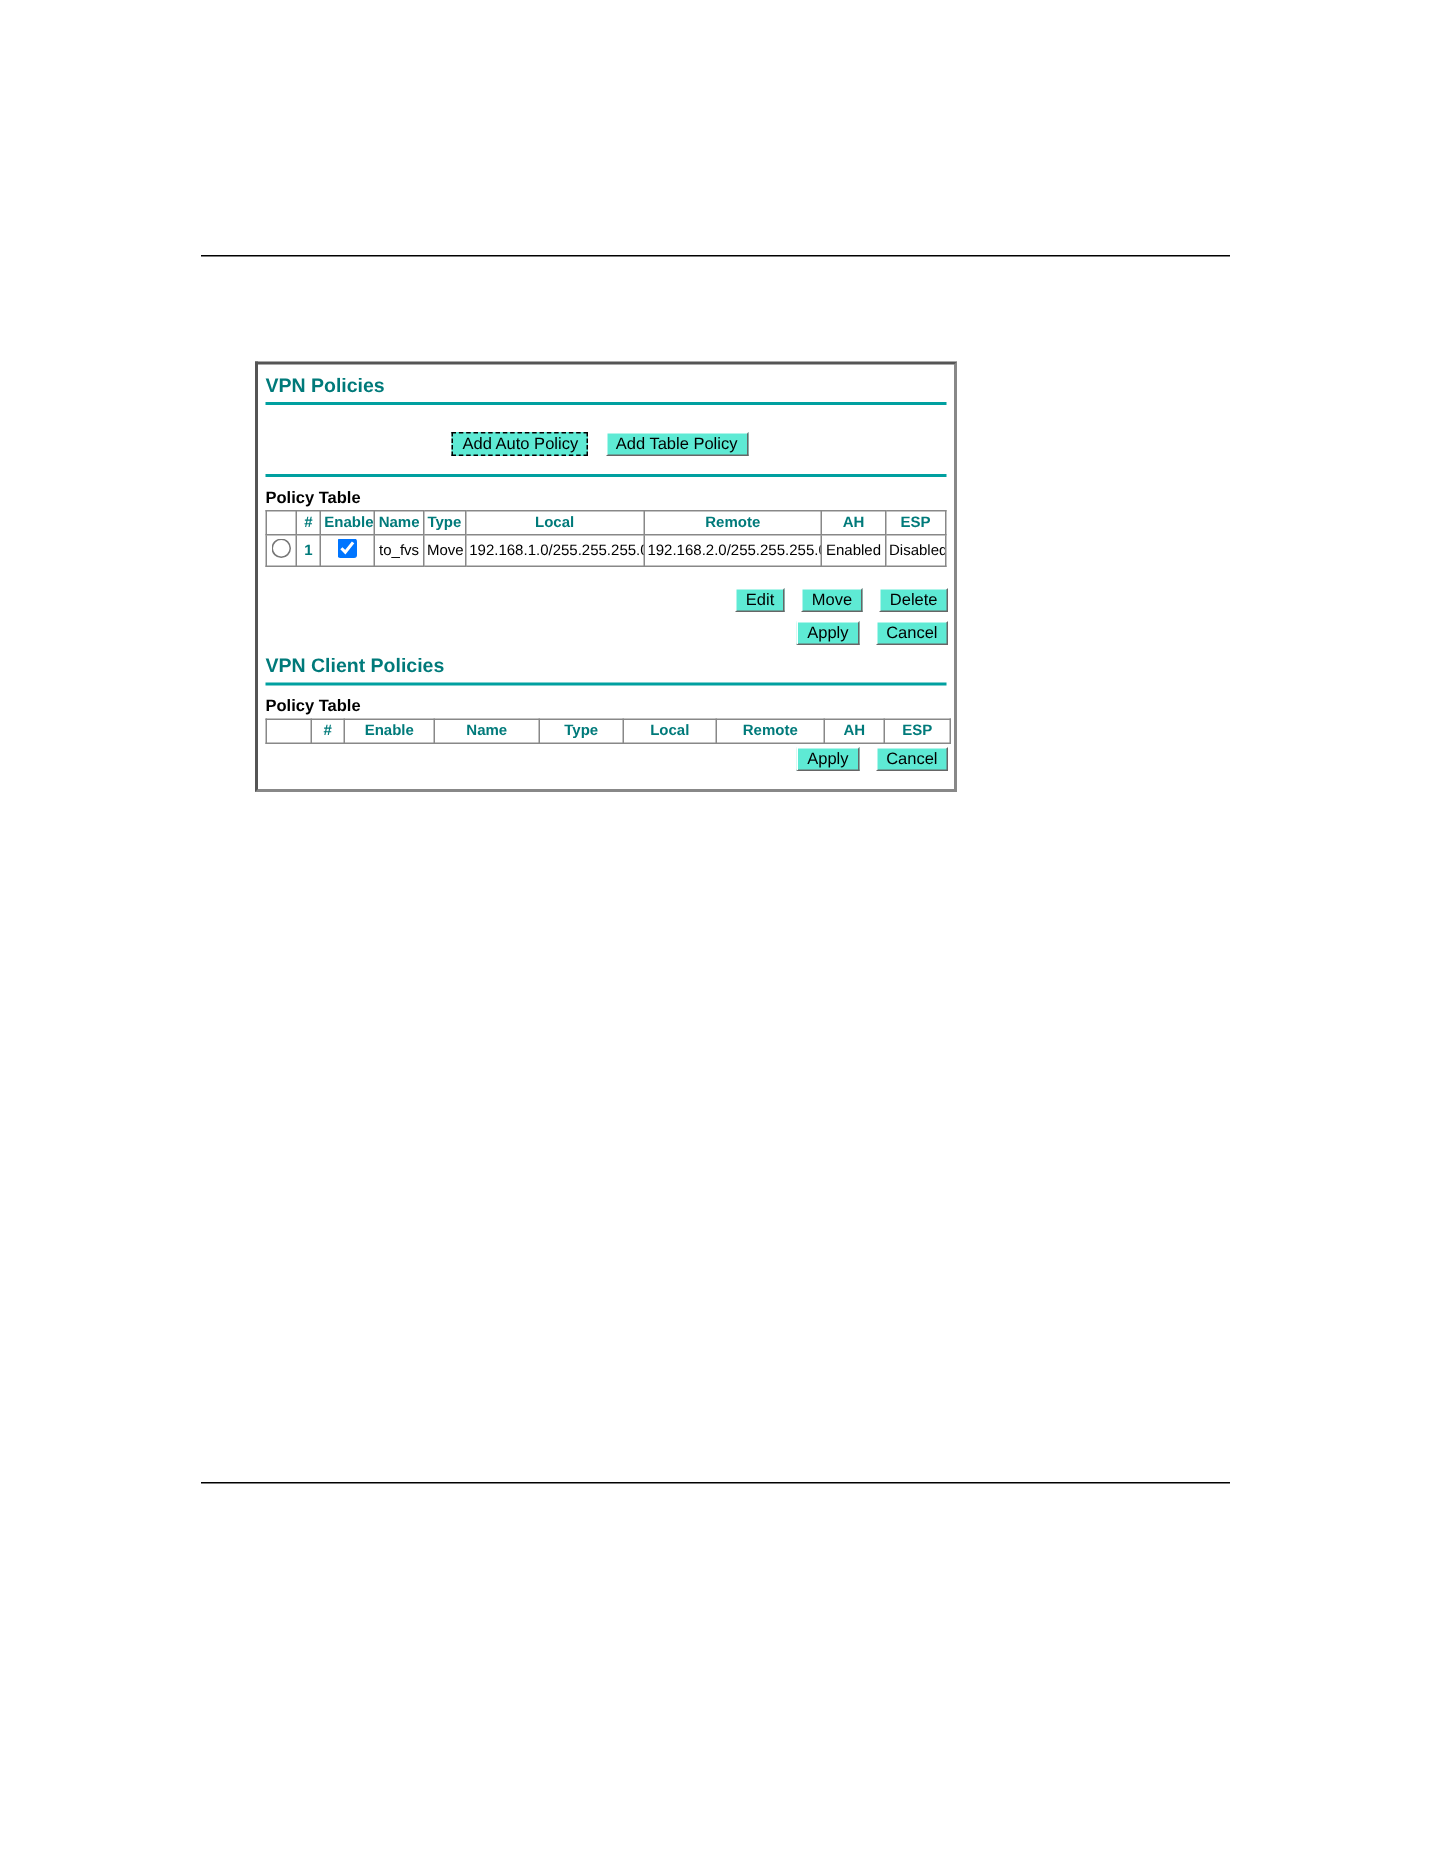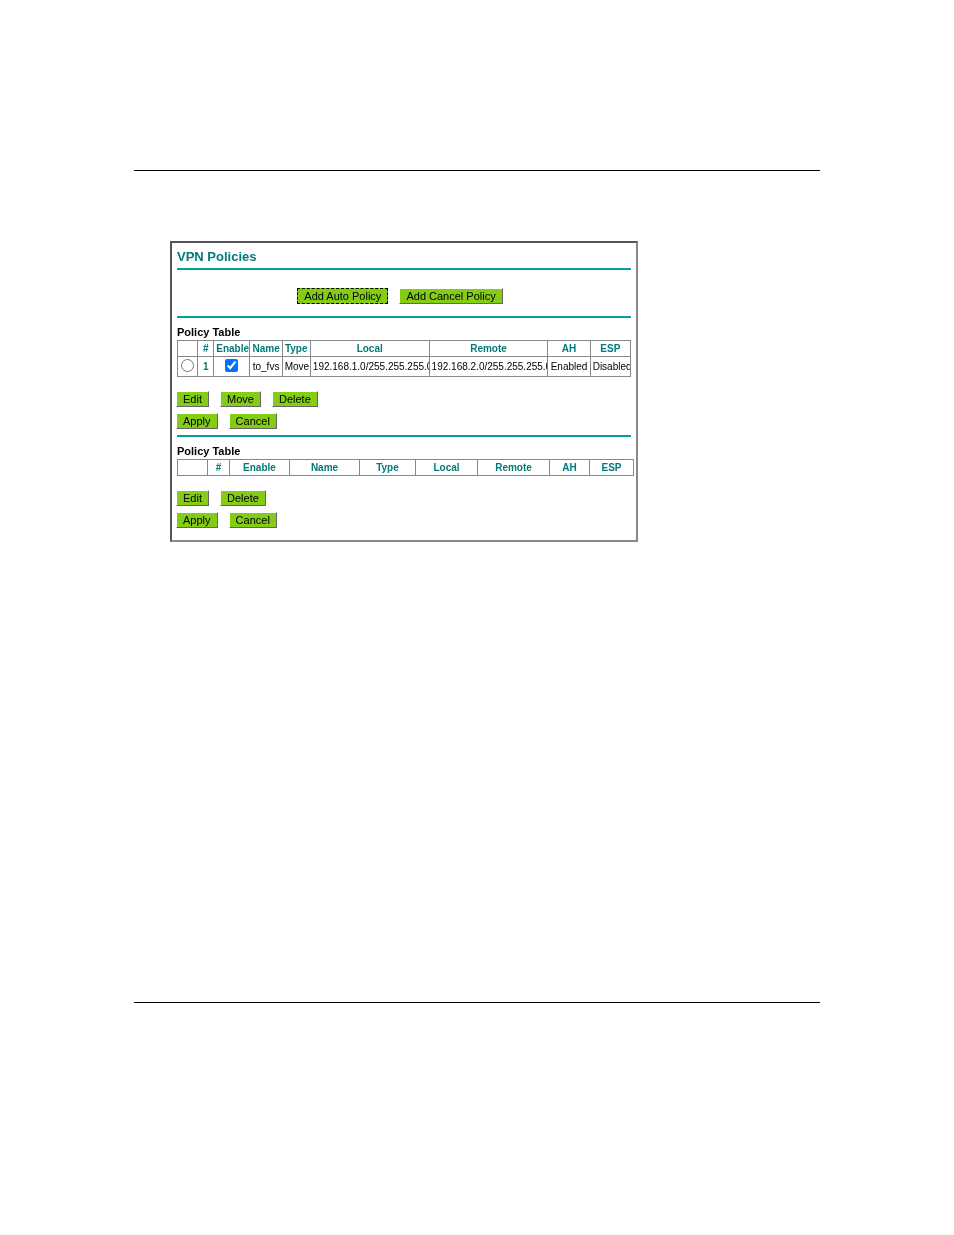--- a/index.html
+++ b/index.html
@@ -44,21 +44,21 @@
   }
   .btn-row {
     text-align: center;
     padding: 18px 0 10px 0;
   }
   .btn {
     display: inline-block;
     font-family: Arial, Helvetica, sans-serif;
     font-size: 11px;
     padding: 1px 6px;
-    background: #84cc16;
+    background: #5eead4;
     border-top: 1px solid #fff;
     border-left: 1px solid #fff;
     border-right: 1px solid #666;
     border-bottom: 1px solid #666;
     color: #000;
     margin: 0 8px 0 0;
     cursor: pointer;
   }
   .btn.dashed { border: 1px dashed #000; }
   .subhead {
@@ -80,21 +80,21 @@
     overflow: hidden;
     white-space: nowrap;
   }
   table.policy th {
     color: #007a7a;
     font-weight: bold;
   }
   .radio-cell input[type="radio"] { margin:0; }
   .chk-cell input[type="checkbox"] { margin:0; }
   .row-btns {
-    text-align: left;
+    text-align: right;
     padding: 14px 0 4px 0;
   }
   .row-btns .btn { margin: 0 4px; }
   .hr-bottom {
     border-top: 1px solid #000;
     width: 686px;
     margin-left: 134px;
     margin-top: 460px;   
   }
 </style>
@@ -104,21 +104,21 @@
 <div class="page-wrap">
   <div class="hr-top"></div>
 
   <div class="panel">
 
     <div class="section-title">VPN Policies</div>
     <div class="teal-rule"></div>
 
     <div class="btn-row">
       <span class="btn dashed">Add Auto Policy</span>
-      <span class="btn">Add Cancel Policy</span>
+      <span class="btn">Add Table Policy</span>
     </div>
 
     <div class="teal-rule"></div>
 
     <div class="subhead">Policy Table</div>
 
     <table class="policy">
       <colgroup>
         <col style="width:20px">
           <col style="width:16px">
@@ -159,20 +159,21 @@
     <div class="row-btns">
       <span class="btn">Edit</span>
       <span class="btn">Move</span>
       <span class="btn">Delete</span>
     </div>
     <div class="row-btns" style="padding-top:2px">
       <span class="btn">Apply</span>
       <span class="btn">Cancel</span>
     </div>
 
+    <div class="section-title" style="padding-top:2px">VPN Client Policies</div>
     <div class="teal-rule"></div>
 
     <div class="subhead">Policy Table</div>
 
     <table class="policy">
       <colgroup>
         <col style="width:30px">
           <col style="width:22px">
           <col style="width:60px">
         <col style="width:70px">
@@ -190,24 +191,20 @@
         <th>Name</th>
         <th>Type</th>
         <th>Local</th>
         <th>Remote</th>
         <th>AH</th>
         <th>ESP</th>
       </tr>
     </tbody>
       </table>
 
-    <div class="row-btns">
-      <span class="btn">Edit</span>
-      <span class="btn">Delete</span>
-    </div>
     <div class="row-btns" style="padding-top:2px">
       <span class="btn">Apply</span>
       <span class="btn">Cancel</span>
     </div>
 
   </div>
 
   <div class="hr-bottom"></div>
 </div>
 

